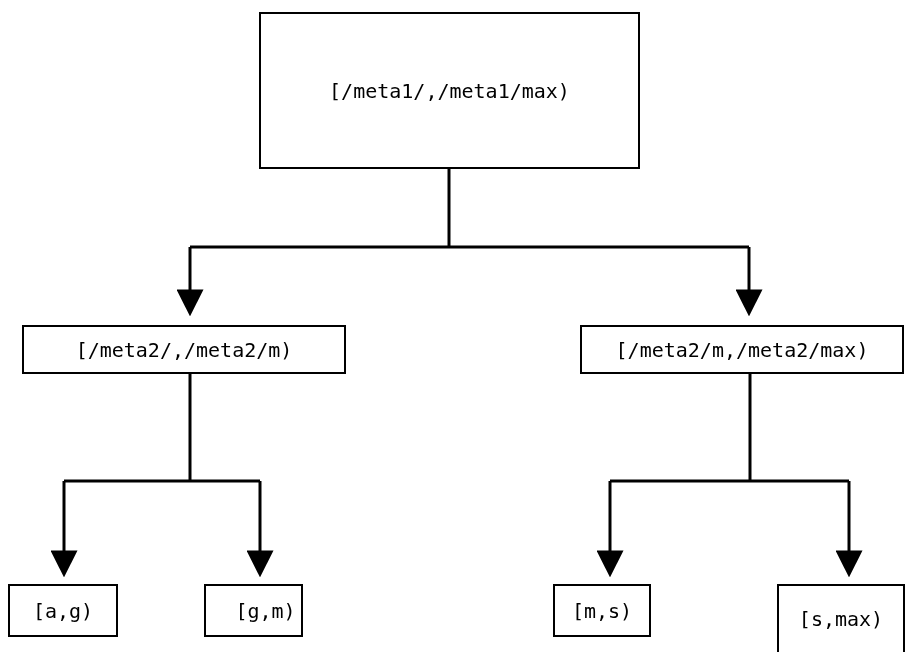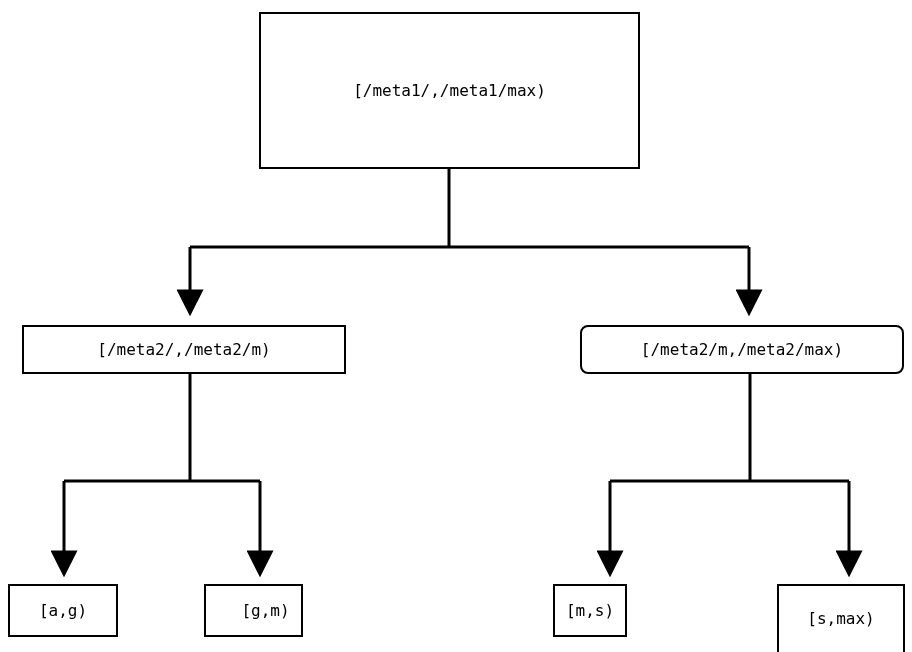--- a/index.html
+++ b/index.html
@@ -37,30 +37,30 @@
     color: #000000;
     font-family: "DejaVu Sans Mono", "Liberation Mono", monospace;
     font-size: 20px;
     line-height: 1;
     letter-spacing: 0px;
     white-space: pre;
     z-index: 2;
   }
   .node-label {
     font-family: "DejaVu Sans Mono", "Liberation Mono", monospace;
-    font-size: 16px;
+    font-size: 20px;
     color: #000000;
     white-space: pre;
   }
   .node-root   { left: 259px; top: 12px;  width: 381px; height: 157px; }
   .node-mid-l  { left: 22px;  top: 325px; width: 324px; height: 49px;  }
-  .node-mid-r  { left: 580px; top: 325px; width: 324px; height: 49px; border-radius: 8px;  }
+  .node-mid-r  { left: 580px; top: 325px; width: 324px; height: 49px;  }
   .node-leaf-1 { left: 8px;   top: 584px; width: 110px;  height: 53px;  }
   .node-leaf-2 { left: 204px; top: 584px; width: 99px;  height: 53px; padding-left: 24px;  }
-  .node-leaf-3 { left: 553px; top: 584px; width: 74px;  height: 53px;  }
+  .node-leaf-3 { left: 553px; top: 584px; width: 98px;  height: 53px;  }
   .node-leaf-4 { left: 777px; top: 584px; width: 128px; height: 70px;  }
 </style>
 </head>
 <body>
 
 <div id="diagram-root">
 
   <svg id="diagram-svg" viewBox="0 0 912 652" xmlns="http://www.w3.org/2000/svg">
     <defs>
       <marker id="arrowhead" markerWidth="9" markerHeight="9" refX="0.2" refY="4.5" orient="auto" markerUnits="strokeWidth">

